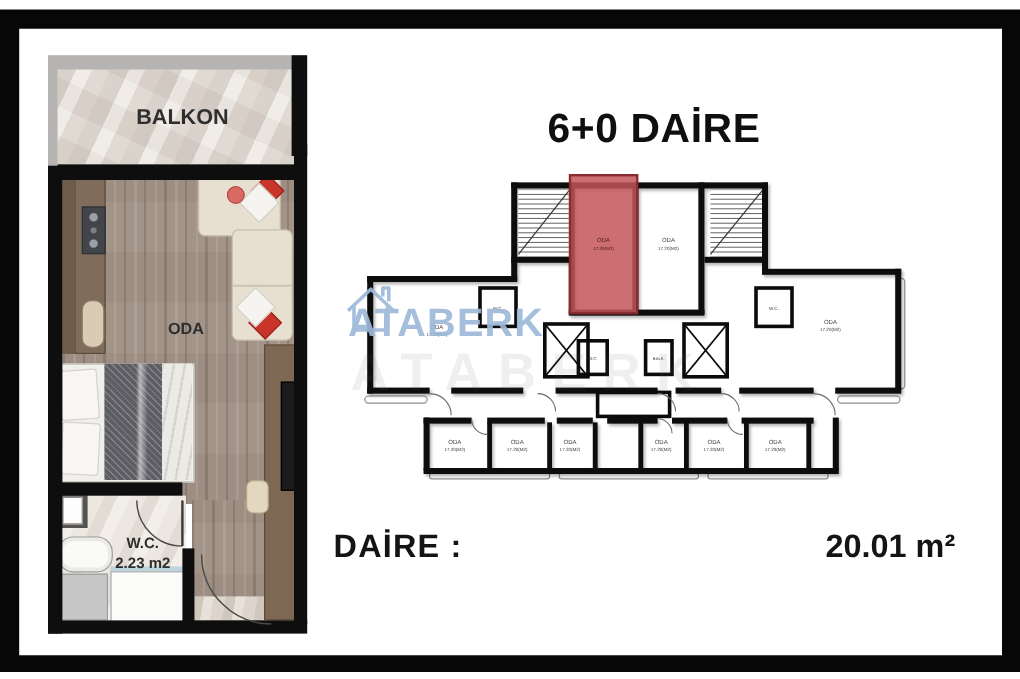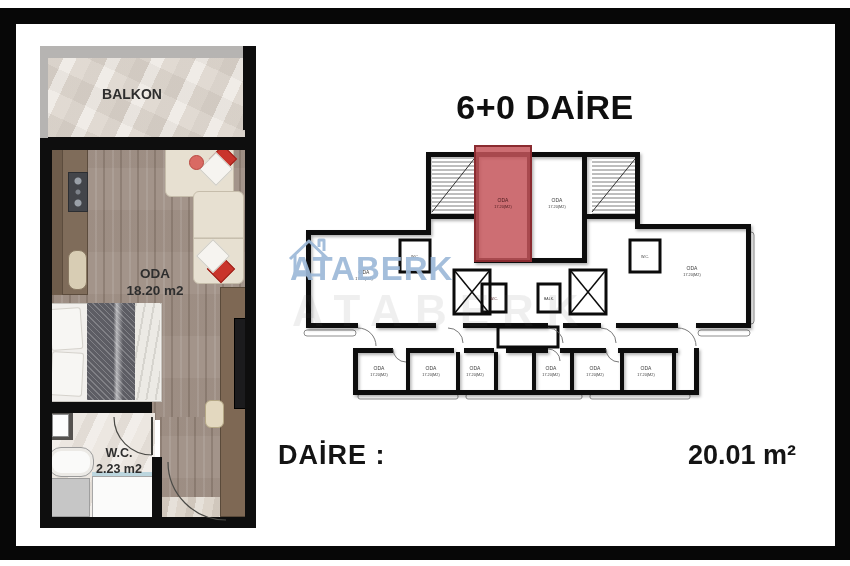--- a/index.html
+++ b/index.html
@@ -110,26 +110,25 @@
   <div class="abs shower z2" style="left:54px;top:431px;width:60px;height:41px;"></div>
 
   <div class="abs wall z3" style="left:2px;top:93px;width:12px;height:390px;"></div>
   <div class="abs wall z3" style="left:10px;top:92px;width:197px;height:13px;"></div>
   <div class="abs wall z3" style="left:205px;top:1px;width:13px;height:84px;"></div>
   <div class="abs wall z3" style="left:207px;top:75px;width:11px;height:400px;"></div>
   <div class="abs wall z3" style="left:2px;top:472px;width:216px;height:11px;"></div>
   <div class="abs wall z3" style="left:2px;top:357px;width:112px;height:11px;"></div>
   <div class="abs wall z3" style="left:114px;top:412px;width:10px;height:62px;"></div>
 
-  <div class="lbl" style="left:34px;top:41px;width:120px;font-size:14px;">
+  <div class="lbl" style="left:54px;top:41px;width:120px;font-size:18px;">
     <span class="nm">BALKON</span>
   </div>
   <div class="lbl" style="left:57px;top:220px;width:120px;font-size:13.5px;">
     <span class="nm">ODA</span>
-    <span class="ar">18.20 m2</span>
   </div>
   <div class="lbl" style="left:22px;top:400px;width:118px;font-size:12.5px;">
     <span class="nm">W.C.</span>
     <span class="ar">2.23 m2</span>
   </div>
 
   <svg class="abs z5" style="left:0;top:0;" width="220" height="483" viewBox="0 0 220 483">
     <path d="M76,372 A38,38 0 0 0 114,410" fill="none" stroke="#4a4a46" stroke-width="1.2"></path>
     <path d="M114,372 L114,410" stroke="#3a3a36" stroke-width="2"></path>
     <path d="M130,417 A58,58 0 0 0 188,475" fill="none" stroke="#4a4a46" stroke-width="1.2"></path>

